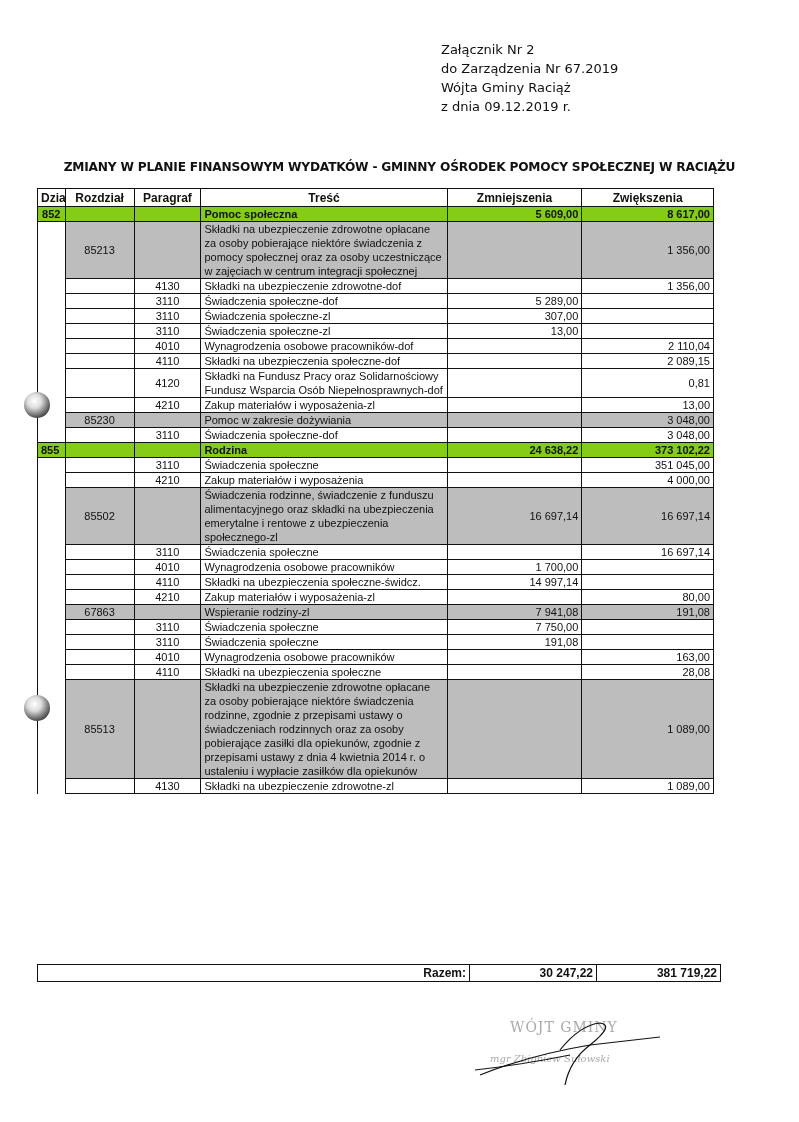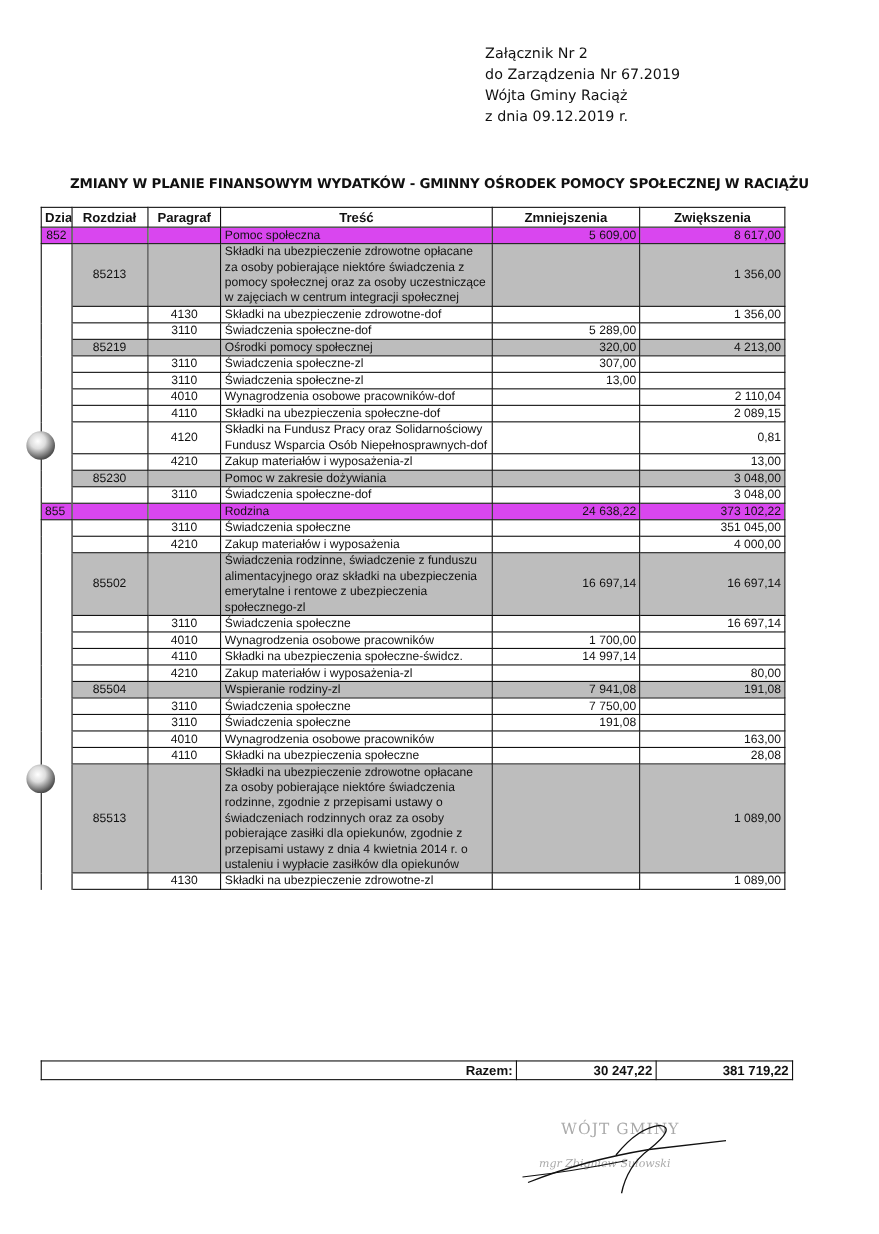--- a/index.html
+++ b/index.html
@@ -10,21 +10,21 @@
   table.main { position:absolute; left:37px; top:188px; border-collapse:collapse; table-layout:fixed; width:677px; }
   table.main td, table.main th { border:1px solid #111; font-size:11px; padding:0 3px; line-height:14px; overflow:hidden; }
   table.main th { font-size:12px; font-weight:bold; height:17px; border-width:1.5px; }
   .c-dzial { width:26px; text-align:center; }
   .c-rozdz { width:65px; text-align:center; }
   .c-par { width:63px; text-align:center; }
   .c-tresc { width:232px; text-align:left; }
   .c-zmn { width:127px; text-align:right; }
   .c-zwi { width:124px; text-align:right; }
   td.num { text-align:right; }
-  tr.r-dzial td { background:#d946ef; font-weight:normal; height:14px; }
+  tr.r-dzial td { background:#84cc16; font-weight:bold; height:14px; }
   tr.r-rozdz td.shade { background:#bdbdbd; }
   tr.r-par td { height:14px; }
   td.blank { border-top:none !important; border-bottom:none !important; background:#fff !important; }
   td.tall { vertical-align:middle; }
   .sum { position:absolute; left:37px; top:964px; border-collapse:collapse; table-layout:fixed; width:677px; }
   .sum td { border:1.5px solid #111; font-weight:bold; font-size:12px; height:16px; padding:0 3px; text-align:right; }
   .hole { position:absolute; width:26px; height:26px; border-radius:50%; background:radial-gradient(circle at 40% 35%, #fff 0%, #ddd 30%, #555 70%, #111 100%); }
   .sig { position:absolute; left:470px; top:1015px; width:240px; height:70px; }
   .sig .l1 { position:absolute; left:40px; top:4px; font-family:"DejaVu Serif", serif; color:#aaa; font-size:14px; letter-spacing:1px; }
   .sig .l2 { position:absolute; left:20px; top:38px; font-family:"DejaVu Serif", serif; font-style:italic; color:#aaa; font-size:10px; }
@@ -86,28 +86,20 @@
         <td class="num">1 356,00</td>
       </tr>
       <tr class="r-par">
         <td class="blank" style="text-align: center;"></td>
         <td style="text-align: center;"></td>
         <td style="text-align: center;">3110</td>
         <td>Świadczenia społeczne-dof</td>
         <td class="num">5 289,00</td>
         <td class="num"></td>
       </tr>
-      <tr class="r-rozdz">
-        <td class="blank" style="text-align: center;"></td>
-        <td class="shade" style="text-align: center;">85219</td>
-        <td class="shade" style="text-align: center;"></td>
-        <td class="shade">Ośrodki pomocy społecznej</td>
-        <td class="num shade">320,00</td>
-        <td class="num shade">4 213,00</td>
-      </tr>
       <tr class="r-par">
         <td class="blank" style="text-align: center;"></td>
         <td style="text-align: center;"></td>
         <td style="text-align: center;">3110</td>
         <td>Świadczenia społeczne-zl</td>
         <td class="num">307,00</td>
         <td class="num"></td>
       </tr>
       <tr class="r-par">
         <td class="blank" style="text-align: center;"></td>
@@ -224,21 +216,21 @@
       <tr class="r-par">
         <td class="blank" style="text-align: center;"></td>
         <td style="text-align: center;"></td>
         <td style="text-align: center;">4210</td>
         <td>Zakup materiałów i wyposażenia-zl</td>
         <td class="num"></td>
         <td class="num">80,00</td>
       </tr>
       <tr class="r-rozdz">
         <td class="blank" style="text-align: center;"></td>
-        <td class="shade" style="text-align: center;">85504</td>
+        <td class="shade" style="text-align: center;">67863</td>
         <td class="shade" style="text-align: center;"></td>
         <td class="shade">Wspieranie rodziny-zl</td>
         <td class="num shade">7 941,08</td>
         <td class="num shade">191,08</td>
       </tr>
       <tr class="r-par">
         <td class="blank" style="text-align: center;"></td>
         <td style="text-align: center;"></td>
         <td style="text-align: center;">3110</td>
         <td>Świadczenia społeczne</td>

